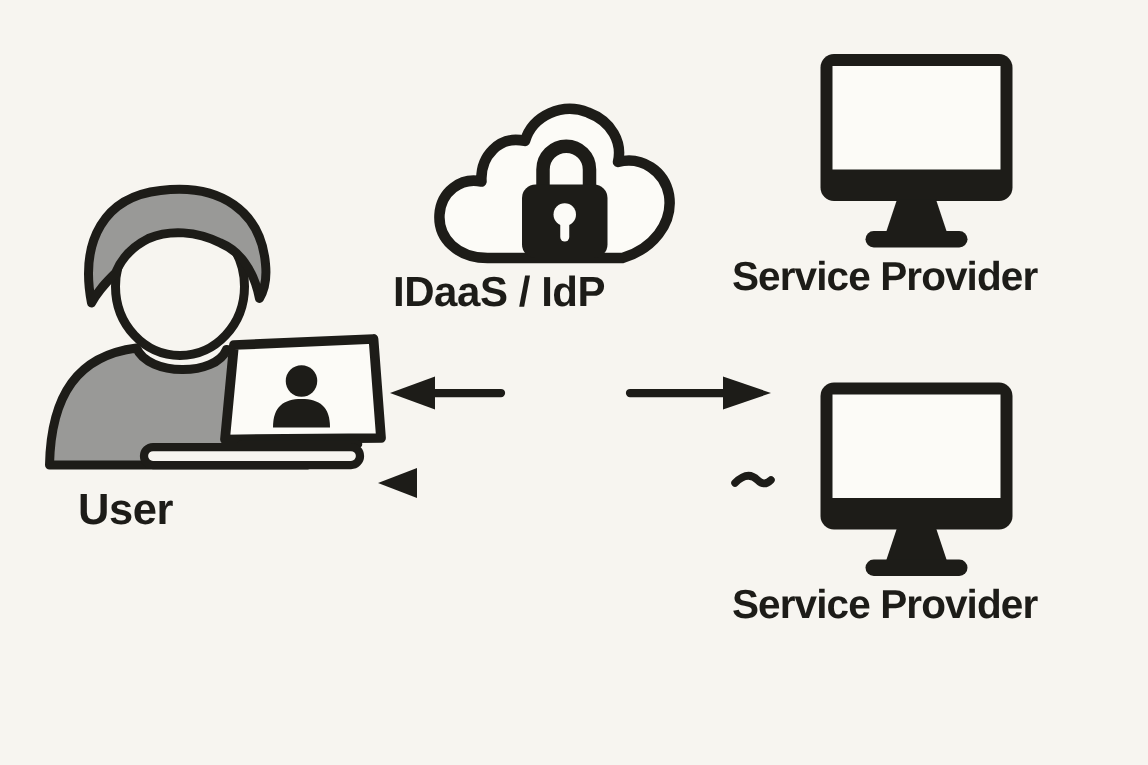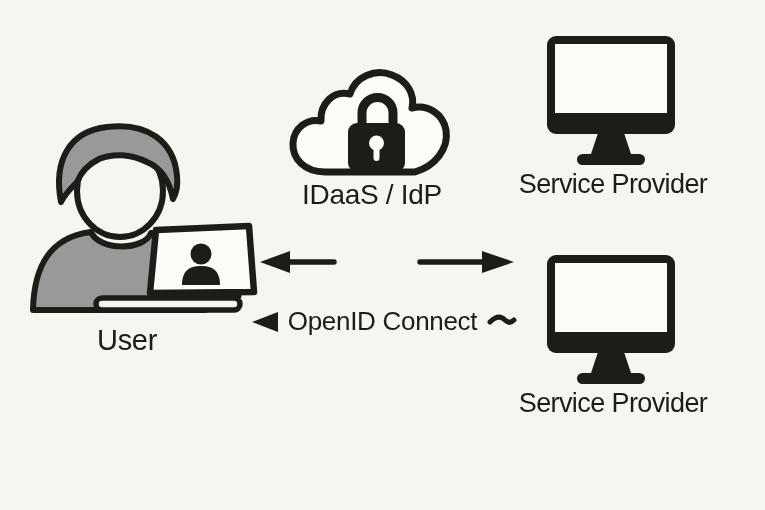--- a/index.html
+++ b/index.html
@@ -13,22 +13,22 @@
   body{
     background:var(--bg);
     font-family:"Liberation Sans", sans-serif;
     position:relative;
     overflow:hidden;
   }
   .canvas{position:absolute;inset:0;width:765px;height:510px;}
   .abs{position:absolute;}
   .lbl{
     color:var(--ink);
-    font-weight:400;
-    text-align:center;
+    font-weight:700;
+    text-align:left;
     white-space:nowrap;
     letter-spacing:-0.3px;
   }
   .ink-fill{fill:var(--ink);}
   .ink-stroke{stroke:var(--ink);fill:none;}
   .gray-fill{fill:var(--gray);stroke:var(--ink);}
   .bg-fill{fill:var(--bg);stroke:var(--ink);}
   .screen-fill{fill:var(--screen);}
   .screen-fill-stroked{fill:var(--screen);stroke:var(--ink);}
   svg{display:block;overflow:visible;}
@@ -94,18 +94,17 @@
     <polygon points="2,13 32,2 32,24" class="ink-fill"></polygon>
   </svg>
   <svg class="abs" style="left:420px;top:249px" width="96" height="26" viewBox="0 0 96 26" aria-hidden="true">
     <path class="ink-stroke" stroke-width="5.5" stroke-linecap="round" d="M 0 13 L 64 13"></path>
     <polygon points="94,13 62,2 62,24" class="ink-fill"></polygon>
   </svg>
 
   <svg class="abs" style="left:250px;top:309px" width="30" height="26" viewBox="0 0 30 26" aria-hidden="true">
     <polygon points="2,13 28,3 28,23" class="ink-fill"></polygon>
   </svg>
-  <div class="lbl abs" style="left:275px;top:306px;width:215px;font-size:26px">OpenID Connect</div>
   <svg class="abs" style="left:488px;top:313px" width="28" height="14" viewBox="0 0 28 14" aria-hidden="true">
     <path class="ink-stroke" stroke-width="5" stroke-linecap="round" d="M 2 9 C 8 3 13 3 17 7 C 20 10 23 10 26 7"></path>
   </svg>
 
 </div>
 
 </body></html>

